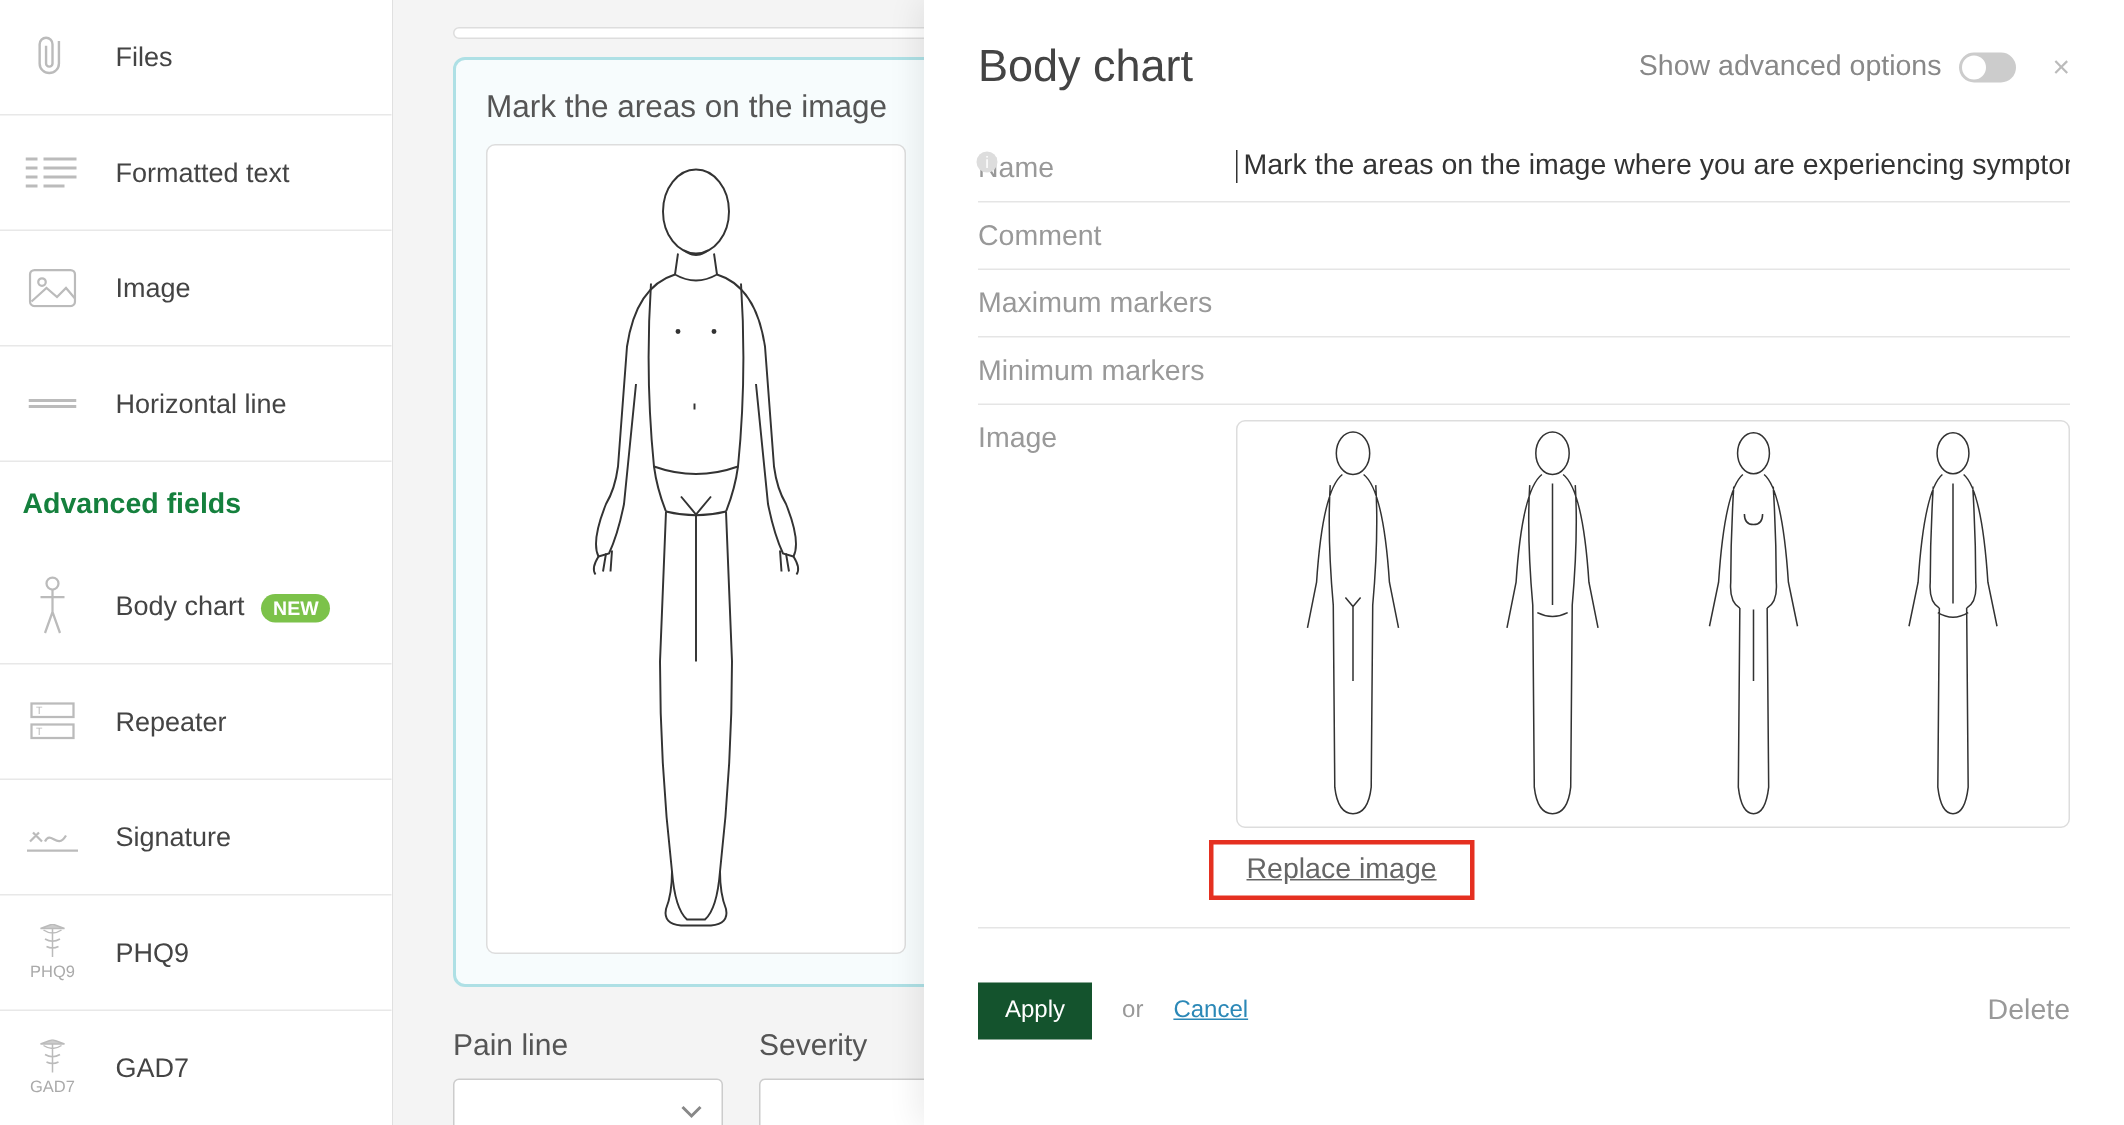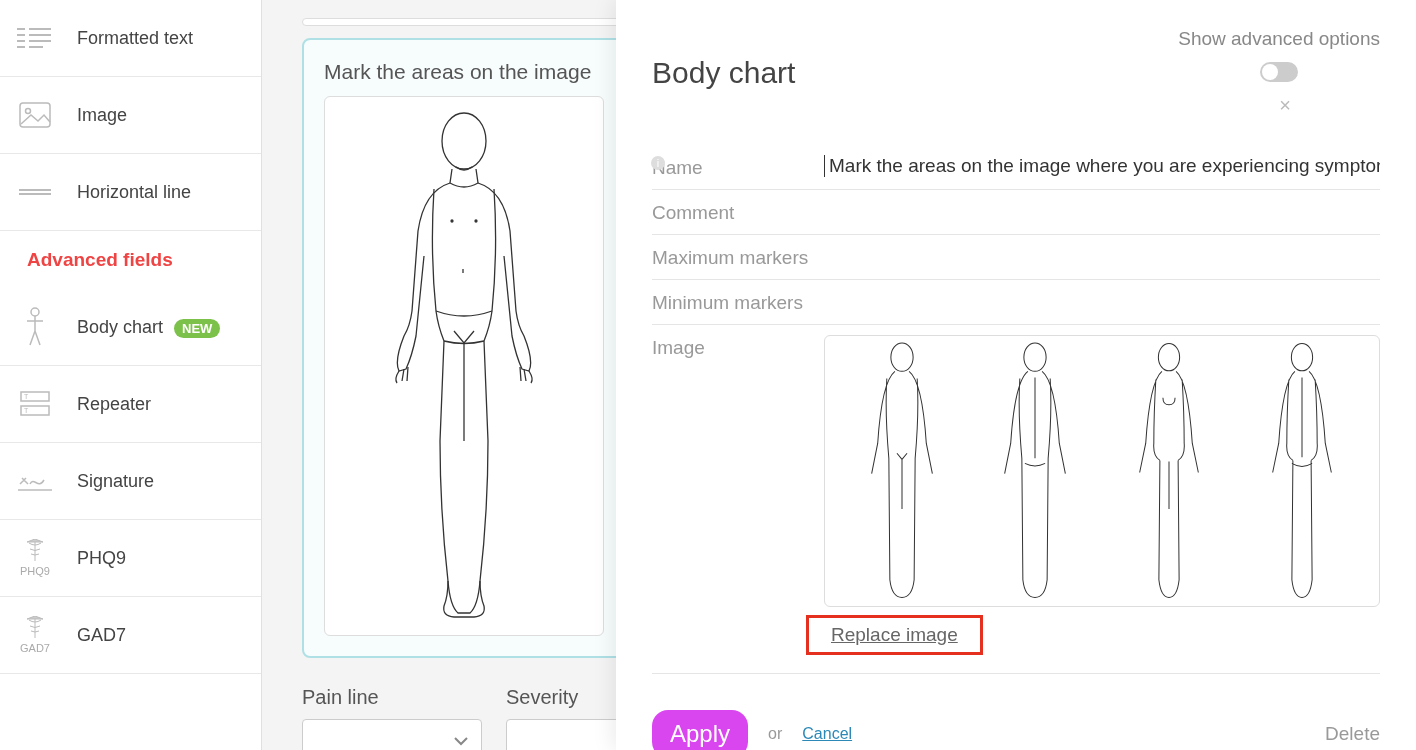--- a/index.html
+++ b/index.html
@@ -36,24 +36,24 @@
       display: flex;
       align-items: center;
       justify-content: center;
       color: #999;
     }
     .sidebar-item .label {
       font-size: 18px;
       color: #444;
     }
     .section-header {
-      padding: 18px 27px;
+      padding: 18px 15px;
       font-size: 19px;
       font-weight: 600;
-      color: #ef4444;
+      color: #15803d;
     }
     .badge-new {
       background: #7cc24a;
       color: #fff;
       font-size: 13px;
       font-weight: 600;
       padding: 2px 8px;
       border-radius: 10px;
       margin-left: 6px;
     }
@@ -144,21 +144,20 @@
       font-size: 30px;
       color: #444;
       font-weight: 400;
     }
     .adv-opts {
       display: flex;
       align-items: center;
       gap: 12px;
       color: #888;
       font-size: 19px;
-      flex-direction: column;
     }
     .toggle {
       width: 38px;
       height: 20px;
       background: #ccc;
       border-radius: 10px;
       position: relative;
     }
     .toggle::after {
       content: "";
@@ -224,38 +223,46 @@
       margin-top: 8px;
       margin-left: -18px;
     }
     .panel-footer {
       display: flex;
       align-items: center;
       gap: 20px;
       margin-top: 36px;
     }
     .btn-apply {
-      background: #d946ef;
+      background: #14532d;
       color: #fff;
       border: none;
       padding: 10px 18px;
-      font-size: 24px;
-      border-radius: 16px;
+      font-size: 16px;
+      border-radius: 0;
       cursor: pointer;
     }
     .or-text { color: #999; font-size: 16px; }
     .link-cancel { color: #2b88b7; text-decoration: underline; font-size: 16px; cursor: pointer; }
     .link-delete { color: #999; font-size: 19px; cursor: pointer; margin-left: auto; }
 
     svg { display: block; }
   </style>
 </head>
 <body>
 
 <div class="sidebar">
+  <div class="sidebar-item">
+    <span class="icon">
+      <svg width="26" height="30" viewBox="0 0 24 28" stroke="#bbb" stroke-width="1.5" fill="none">
+          <path d="M16 4v14a6 6 0 0 1-12 0V6a4 4 0 1 1 8 0v12a2 2 0 1 1-4 0V7"></path>
+        </svg>
+    </span>
+    <span class="label">Files</span>
+  </div>
 
   <div class="sidebar-item">
     <span class="icon">
       <svg width="36" height="26" viewBox="0 0 36 26" stroke="#bbb" stroke-width="2">
           <line x1="0" y1="4" x2="8" y2="4"></line>
           <line x1="12" y1="4" x2="34" y2="4"></line>
           <line x1="0" y1="10" x2="8" y2="10"></line>
           <line x1="12" y1="10" x2="34" y2="10"></line>
           <line x1="0" y1="16" x2="8" y2="16"></line>
           <line x1="12" y1="16" x2="34" y2="16"></line>

